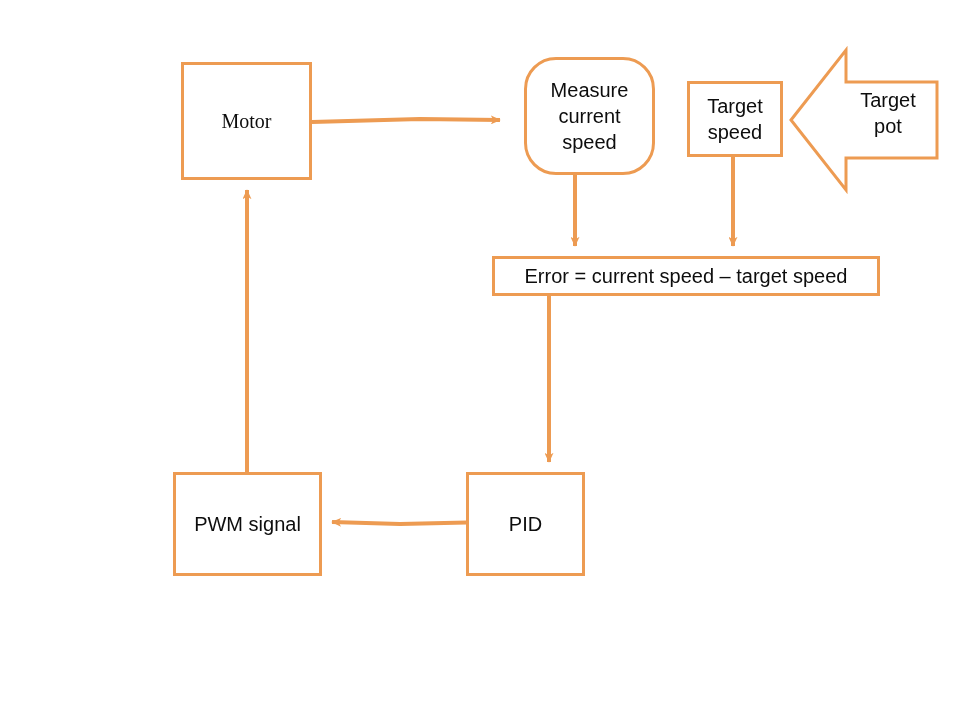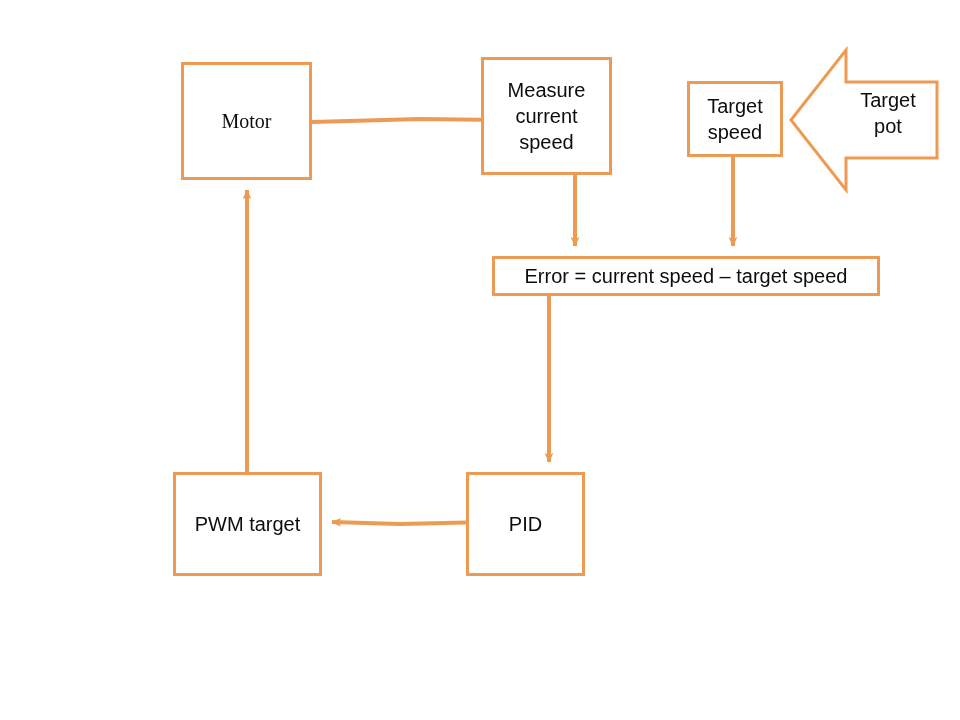--- a/index.html
+++ b/index.html
@@ -98,21 +98,21 @@
 
     <path d="M489,522 L400,524 L332,522" stroke="#ED9B52" stroke-width="4" fill="none" marker-end="url(#arrowL)"></path>
 
     <path d="M247,472 L247,190" stroke="#ED9B52" stroke-width="4" fill="none" marker-end="url(#arrowU)"></path>
   </svg>
 
   <div class="node" style="left:181px; top:62px; width:131px; height:118px;font-family:Liberation Serif, serif;">
     <span class="node-label">Motor</span>
   </div>
 
-  <div class="node" style="left:481px; top:57px; width:131px; height:118px;">
+  <div class="node" style="left:524px; top:57px; width:131px; height:118px;border-radius:32px;">
     <span class="node-label">Measure
 current
 speed</span>
   </div>
 
   <div class="node" style="left:687px; top:81px; width:96px; height:76px;">
     <span class="node-label">Target
 speed</span>
   </div>
 
@@ -126,16 +126,16 @@
 
   <div class="node" style="left:492px; top:256px; width:388px; height:40px;">
     <span class="node-label">Error = current speed – target speed</span>
   </div>
 
   <div class="node" style="left:466px; top:472px; width:119px; height:104px;">
     <span class="node-label">PID</span>
   </div>
 
   <div class="node" style="left:173px; top:472px; width:149px; height:104px;">
-    <span class="node-label">PWM target</span>
+    <span class="node-label">PWM signal</span>
   </div>
 
 </div>
 
 </body></html>

